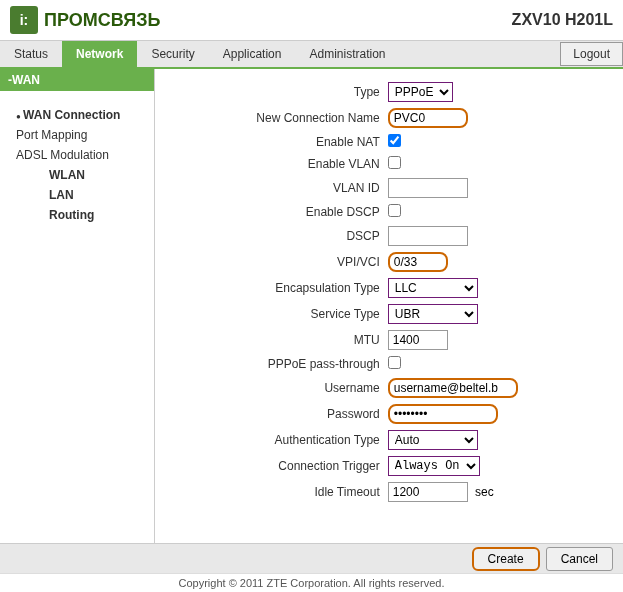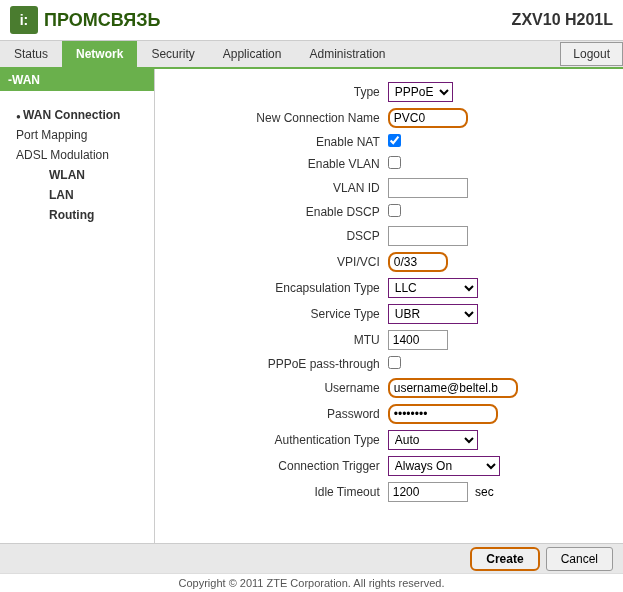--- a/index.html
+++ b/index.html
@@ -40,21 +40,21 @@
     .form-label { text-align: right; padding-right: 8px; color: #333; white-space: nowrap; }
     .form-table input[type="text"], .form-table input[type="password"] { border: 1px solid #999; padding: 2px 4px; font-size: 12px; height: 20px; }
     .form-table select { border: 1px solid #701a75; padding: 1px 2px; font-size: 12px; height: 20px; background: #fff; }
     .form-table input[type="checkbox"] { cursor: pointer; }
 
     .highlight-input { border: 2px solid #cc6600 !important; border-radius: 8px !important; }
 
     
     .footer { background: #e8e8e8; border-top: 1px solid #ccc; padding: 4px 10px; display: flex; align-items: center; justify-content: flex-end; gap: 6px; height: 30px; }
     .footer-buttons { display: flex; gap: 6px; }
-    .btn-create { padding: 3px 14px; background: #f0f0f0; border: 2px solid #cc6600; border-radius: 6px; cursor: pointer; font-size: 12px; font-weight: bold; }
+    .btn-create { padding: 3px 14px; background: #f0f0f0; border: 2px solid #cc6600; border-radius: 6px; cursor: pointer; font-size: 12px; font-weight: normal; }
     .btn-cancel { padding: 3px 14px; background: #f0f0f0; border: 1px solid #999; border-radius: 3px; cursor: pointer; font-size: 12px; }
 
     .copyright-bar { background: #fff; border-top: 1px solid #ddd; text-align: center; font-size: 11px; color: #555; padding: 3px; }
   </style>
 </head>
 <body>
 
 <div class="header">
   <div class="logo">
     <div class="logo-icon">
@@ -183,21 +183,21 @@
         <td class="form-label">Authentication Type</td>
         <td>
           <select style="width:90px;">
             <option>Auto</option>
           </select>
         </td>
       </tr>
       <tr>
         <td class="form-label">Connection Trigger</td>
         <td>
-          <select style="width:112px;">
+          <select style="width:92px;font-family:Liberation Mono, monospace;">
             <option>Always On</option>
           </select>
         </td>
       </tr>
       <tr>
         <td class="form-label">Idle Timeout</td>
         <td>
           <input type="text" style="width: 80px;" value="1200">
           <span style="margin-left:4px;">sec</span>
         </td>

